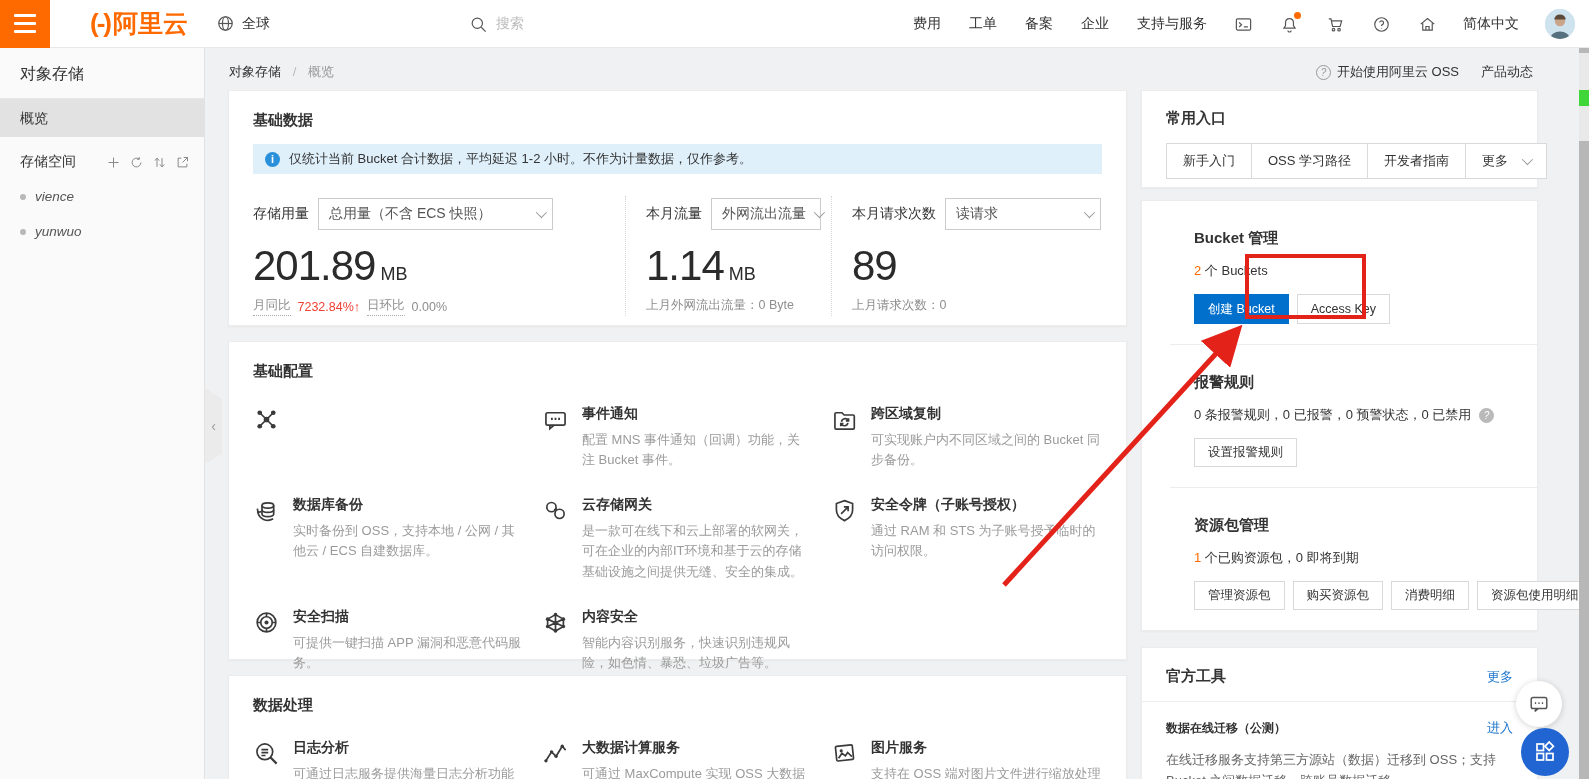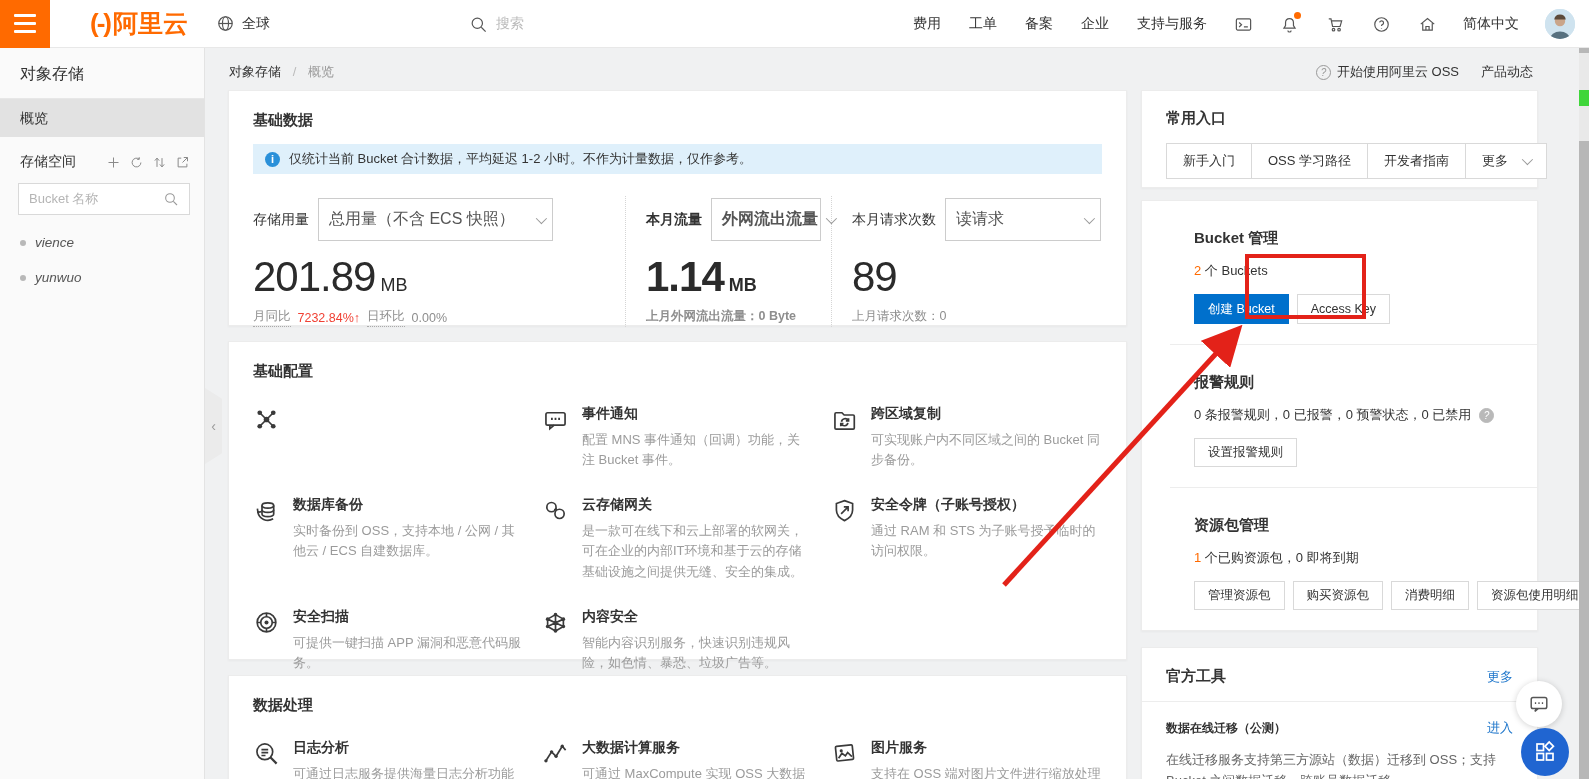--- a/index.html
+++ b/index.html
@@ -62,25 +62,25 @@
   .col-right { position:absolute; left:1141px; top:90px; width:397px; }
   
   .bd-card { padding:20px 24px; height:236px; }
   .notice { margin-top:14px; height:30px; background:#dff0fb; display:flex; align-items:center; gap:9px;
     padding:0 12px; font-size:13px; color:#333; }
   .info-ic { width:15px; height:15px; border-radius:50%; background:#2a90d9; color:#fff; font-size:11px; font-style:normal;
     display:inline-flex; align-items:center; justify-content:center; font-weight:bold; flex:none; }
   .stats { display:flex; margin-top:22px; }
   .stat { padding-top:2px; }
   .stat + .stat { border-left:1px dotted #d5d5d5; padding-left:20px; }
-  .stat1 { width:372px; } .stat2 { width:206px;font-weight:bold; } .stat3 { flex:1; }
+  .stat1 { width:372px; } .stat2 { width:206px; } .stat3 { flex:1; }
   .stat-head { display:flex; align-items:center; gap:9px; }
   .stat-label { font-size:14px; white-space:nowrap; }
-  .select { height:43px; border:1px solid #ccc; background:#fff; display:flex; align-items:center;
-    justify-content:space-between; padding:0 8px 0 10px; color:#555; font-size:16px; cursor:pointer; white-space:nowrap; }
+  .select { height:32px; border:1px solid #ccc; background:#fff; display:flex; align-items:center;
+    justify-content:space-between; padding:0 8px 0 10px; color:#555; font-size:14px; cursor:pointer; white-space:nowrap; }
   .chev { width:8px; height:8px; border-right:1.5px solid #999; border-bottom:1.5px solid #999;
     transform:rotate(45deg) translateY(-2px); flex:none; margin-left:8px; }
   .stat-value { margin-top:12px; font-size:42px; color:#2b2b2b; letter-spacing:-1px; }
   .stat-unit { font-size:18px; color:#2b2b2b; margin-left:5px; letter-spacing:0; }
   .stat-sub { margin-top:7px; font-size:12.5px; color:#8e8e8e; display:flex; gap:7px; align-items:center; flex-wrap:nowrap; }
   .stat-sub .dotted { border-bottom:1px dotted #aaa; padding-bottom:1px; cursor:help; }
   .stat-sub .red { color:#f04134; }
   
   .bc-card { margin-top:15px; padding:20px 24px; height:319px; }
   .dp-card { margin-top:15px; padding:20px 24px; height:170px; }
@@ -224,27 +224,20 @@
             <path d="M19 12 a7 7 0 1 1-3-5.7 M16.2 3.4 l.4 3.4 -3.4.4"></path>
           </svg>
         <svg viewBox="0 0 24 24">
             <path d="M8 19 V5 M8 5 l-3.5 4 M8 5 l3.5 4 M16 5 v14 M16 19 l-3.5-4 M16 19 l3.5-4"></path>
           </svg>
         <svg viewBox="0 0 24 24">
             <path d="M10 5 H5 v14 h14 v-5 M14 4 h6 v6 M20 4 l-8 8"></path>
           </svg>
       </span>
     </div>
-    <div class="bucket-search">
-      <span class="ph">Bucket 名称</span>
-      <svg viewBox="0 0 24 24">
-          <circle cx="10.5" cy="10.5" r="6.5"></circle>
-          <path d="M15.5 15.5 L21 21"></path>
-        </svg>
-    </div>
     <ul class="bucket-list">
         <li>
           <i></i>
           <span>vience</span>
         </li>
         <li>
           <i></i>
           <span>yunwuo</span>
         </li>
       </ul>

